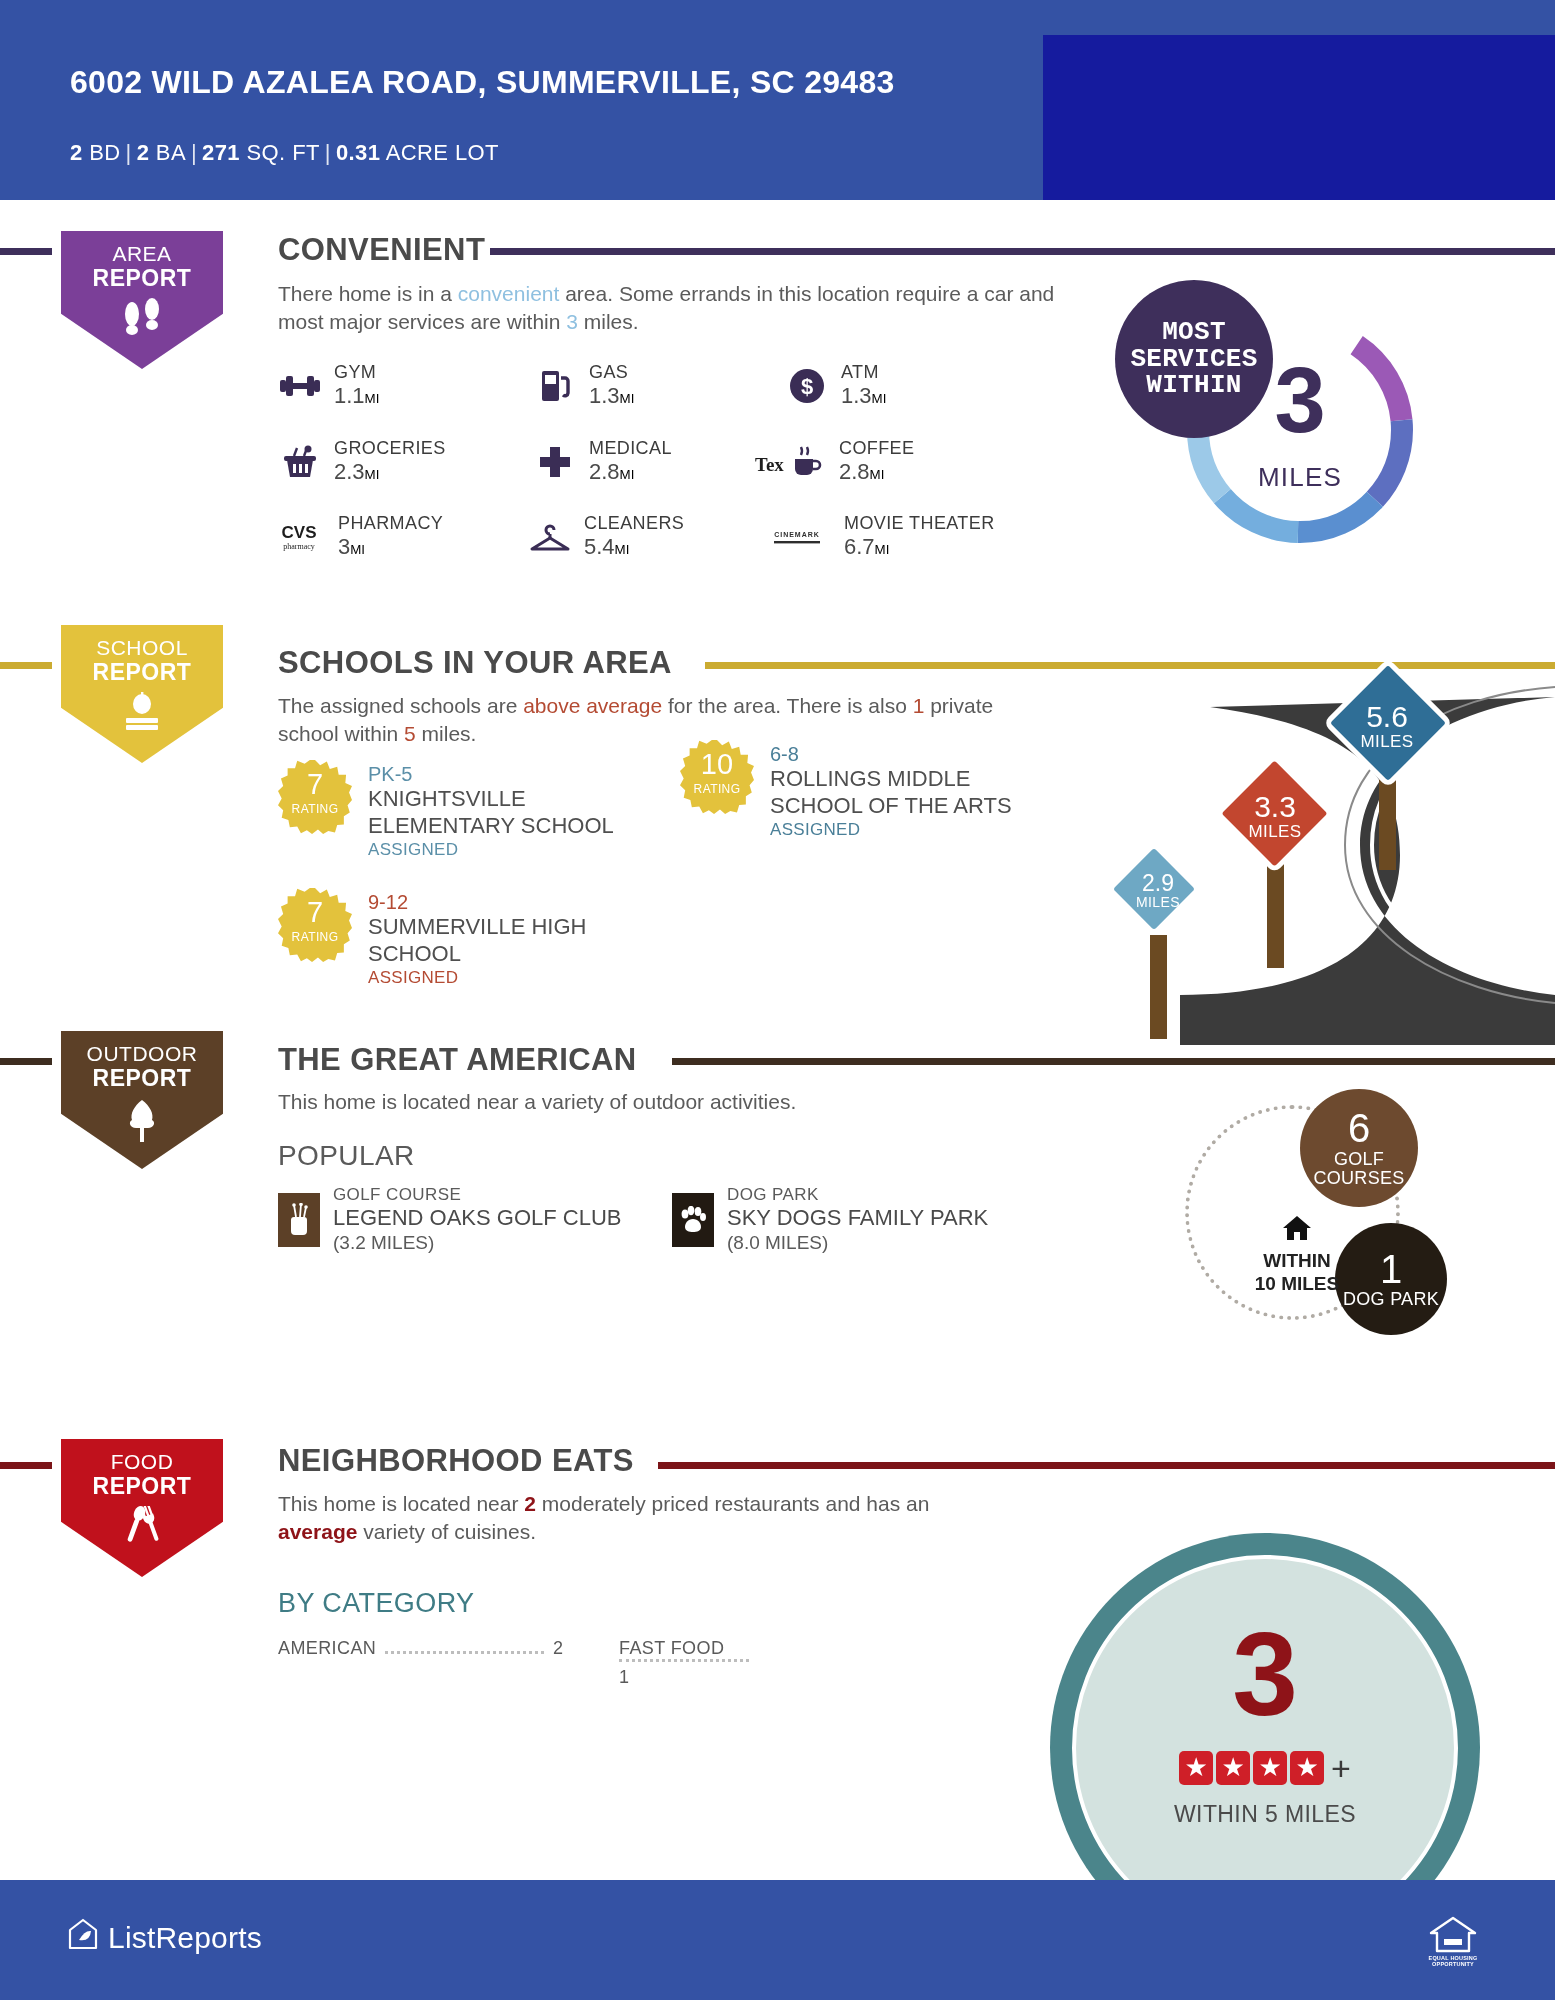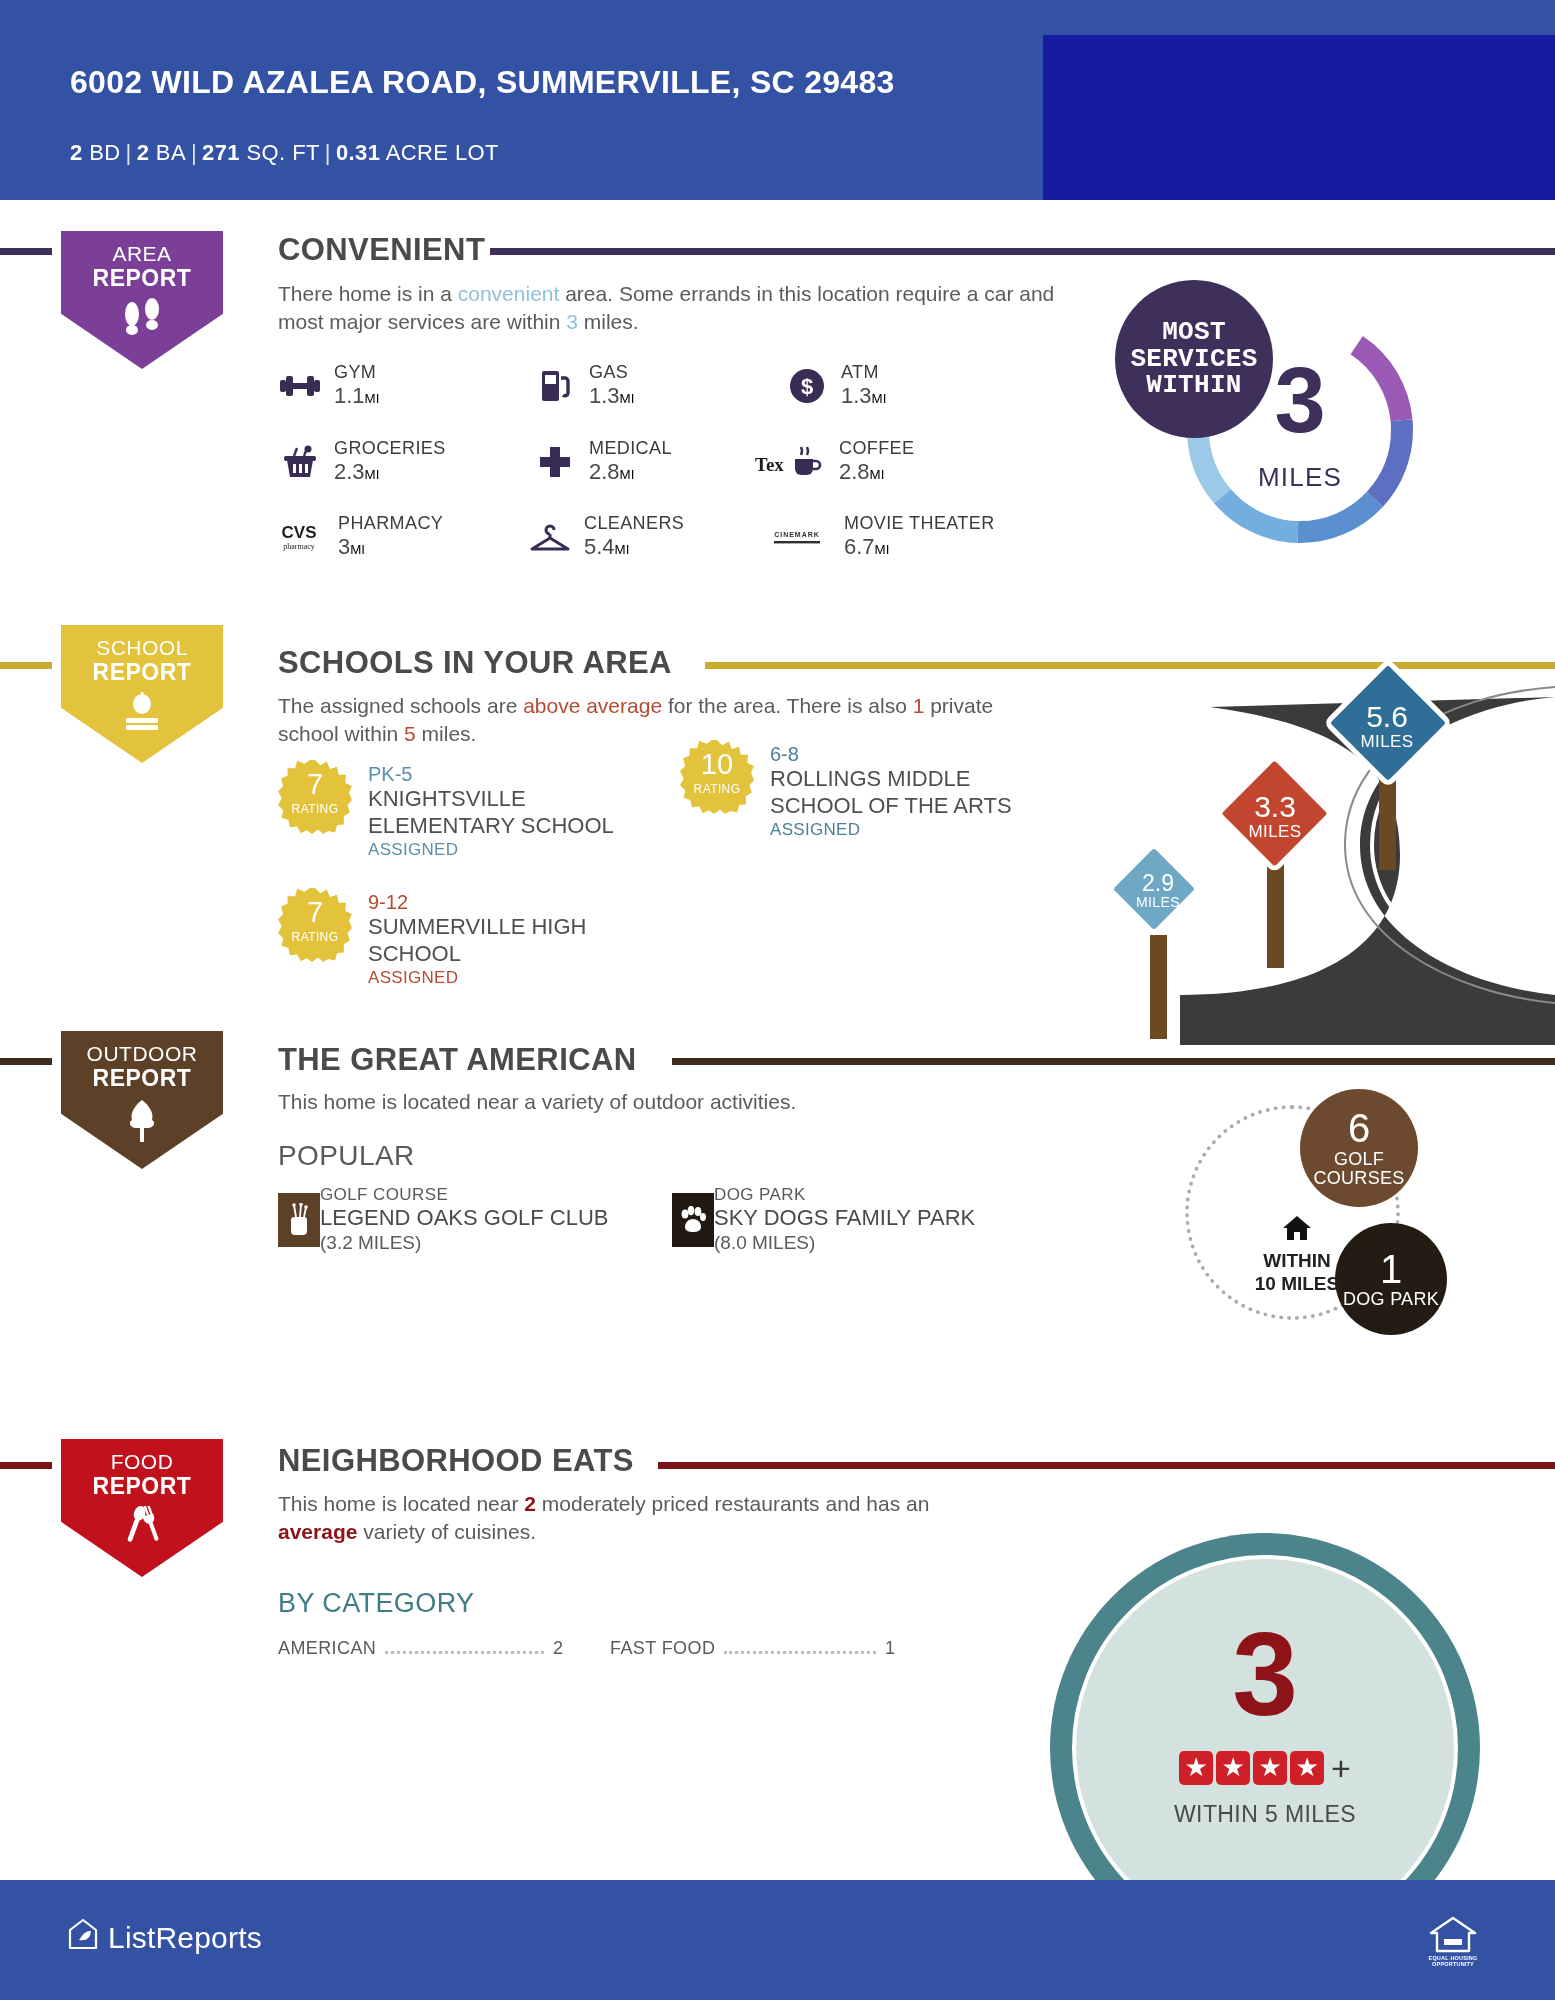--- a/index.html
+++ b/index.html
@@ -121,21 +121,21 @@
   .sign .post { position: absolute; width: 17px; background: #6b4a22; left: 50%; margin-left: -8px; }
   .sign .dia {
     position: absolute; transform: rotate(45deg);
     border: 5px solid #fff; border-radius: 8px;
   }
   .sign .cap { position: absolute; width: 100%; text-align: center; color: #fff; line-height: 1.05; }
   .sign .cap .n { font-size: 30px; display: block; }
   .sign .cap .m { font-size: 17px; display: block; letter-spacing: .4px; }
 
   
-  .pop { position: absolute; display: flex; align-items: center; }
+  .pop { position: absolute; display: flex; gap: 13px; align-items: center; }
   .pop .sq {
     width: 42px; height: 54px; display: flex; align-items: center; justify-content: center;
     color: #fff; font-size: 26px; flex: 0 0 42px;
   }
   .pop .t { line-height: 1.2; }
   .pop .k { font-size: 17px; color: #5a5a5a; letter-spacing: .4px; }
   .pop .v { font-size: 22px; color: #4a4a4a; }
   .pop .d { font-size: 19px; color: #5a5a5a; }
 
   
@@ -606,21 +606,21 @@
     <span>This home is located near </span><b style="color:#8e1318;font-weight:bold;">2</b><span> moderately priced restaurants and has an </span><b style="color:#8e1318;font-weight:bold;">average</b><span> variety of cuisines.</span>
   </div>
 
   <div class="bycat" style="left:278px;top:1588px;">BY CATEGORY</div>
 
   <div class="catrow" style="left:278px;top:1638px;width:285px;">
     <span class="nm">AMERICAN</span>
     <span class="dots"></span>
     <span class="ct">2</span>
   </div>
-  <div class="catrow" style="left:610px;top:1638px;width:285px;">
+  <div class="catrow" style="left:610px;top:1638px;width:285px;flex-direction:column;">
     <span class="nm">FAST FOOD</span>
     <span class="dots"></span>
     <span class="ct">1</span>
   </div>
 
   <div class="foodcirc">
     <div class="fc-outer"></div>
     <div class="fc-ring"></div>
     <div class="fc-num">3</div>
     <div class="stars">

